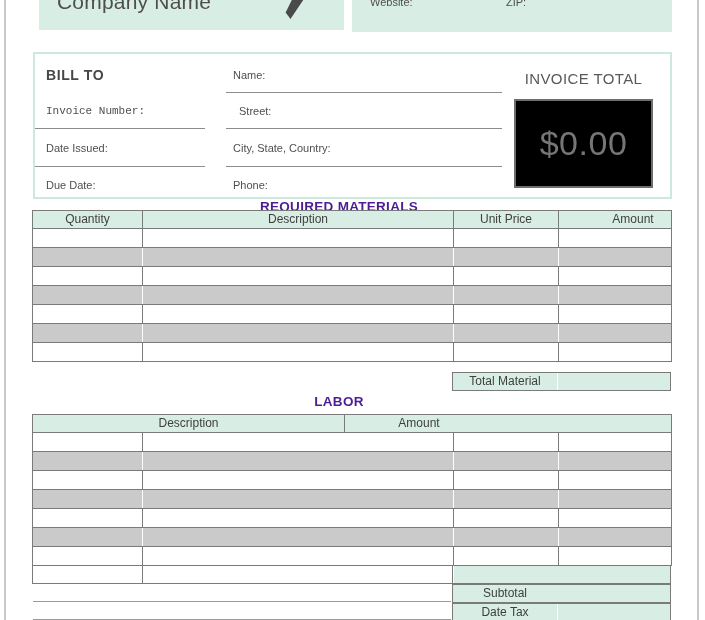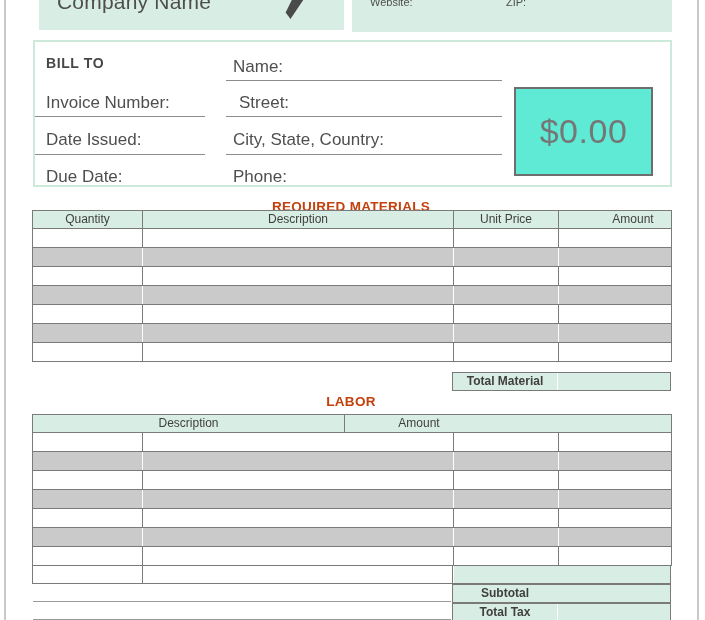--- a/index.html
+++ b/index.html
@@ -36,44 +36,44 @@
     background:#d8ede3;
   }
   .webzip-box .lbl {
     position:absolute; top:16px; font-size:11px; color:#4f4f4f;
   }
   .lbl-website { left:18px; }
   .lbl-zip { left:154px; }
 
   
   .billto-box {
-    position:absolute; left:33px; top:40px; width:639px; height:147px;
+    position:absolute; left:33px; top:52px; width:639px; height:147px;
     border:2px solid #cde9db; background:#ffffff;
   }
   .billto-title { position:absolute; left:11px; top:13px; font-size:14px; font-weight:bold; letter-spacing:0.6px; color:#474747; }
-  .fld { position:absolute; font-size:17px; color:#4f4f4f; }
+  .fld { position:absolute; font-size:11px; color:#4f4f4f; }
   .rule { position:absolute; height:1px; background:#8c8c8c; }
   .rule.leftcol { left:0; width:170px; }
   .rule.midcol  { left:191px; width:276px; }
 
   .invtotal-label {
     position:absolute; left:479px; top:16px; width:139px;
     text-align:center; font-size:15px; letter-spacing:0.4px; color:#595959;
   }
   .invtotal-box {
     position:absolute; left:479px; top:45px; width:139px; height:89px;
-    border:2px solid #6e6e6e; background:#5eead4;
+    border:2px solid #6e6e6e; background:#000000;
     display:flex; align-items:center; justify-content:center;
   }
   .invtotal-value { font-size:34px; color:#767676; letter-spacing:0.5px; }
 
   
   .section-title {
-    position:absolute; left:32px; width:638px; text-align:center;
-    font-size:13.5px; font-weight:bold; color:#c2410c; letter-spacing:0.3px;
+    position:absolute; left:20px; width:638px; text-align:center;
+    font-size:13.5px; font-weight:bold; color:#4c1d95; letter-spacing:0.3px;
   }
   .title-materials { top:199px; }
   .title-labor { top:394px; }
 
   
   .tbl { position:absolute; left:32px; width:640px; border:1px solid #7a7a7a; background:#fff; }
   .tbl-materials { top:210px; }
   .tbl-labor { top:414px; }
   .thead { display:flex; height:17px; background:#d8ede3; }
   .trow  { display:flex; height:19px; border-top:1px solid #7a7a7a; background:#fff; }
@@ -83,21 +83,21 @@
     font-size:12px; color:#3f3f3f; text-align:center; line-height:17px;
   }
   .thead .cell + .cell { border-left:1px solid #7a7a7a; }
   .trow .cell + .cell { border-left:1px solid #7a7a7a; }
   .trow.gray { background:#cacaca; }
   .trow.gray .cell + .cell { border-left:1px solid #ffffff; }
 
   
   .sumrow {
     position:absolute; left:452px; width:219px; height:19px;
-    border:1px solid #7a7a7a; background:#d8ede3; display:flex;font-weight:bold;
+    border:1px solid #7a7a7a; background:#d8ede3; display:flex;
   }
   .sumrow .sum-label {
     width:104px; text-align:center; font-size:12px; color:#3f3f3f; line-height:17px;
   }
   .sumrow .sum-value { width:113px; border-left:1px solid #ffffff; }
   .sum-total-material { top:372px; }
   .sum-total-labor { top:565px; }
   .sum-subtotal { top:584px;align-items:flex-end; }
   .sum-salestax { top:603px; }
 
@@ -125,39 +125,40 @@
   <div class="pencil"></div>
 </div>
 <div class="webzip-box">
   <div class="lbl lbl-website">Website:</div>
   <div class="lbl lbl-zip">ZIP:</div>
 </div>
 
 <div class="billto-box">
   <div class="billto-title">BILL TO</div>
 
-  <div class="fld" style="left:11px; top:51px;">Invoice Number:</div>
+  <div class="fld" style="left:11px; top:51px;font-family:Liberation Mono, monospace;">Invoice Number:</div>
   <div class="rule leftcol" style="top:74px;"></div>
 
   <div class="fld" style="left:11px; top:88px;">Date Issued:</div>
   <div class="rule leftcol" style="top:112px;"></div>
 
   <div class="fld" style="left:11px; top:125px;">Due Date:</div>
 
   <div class="fld" style="left:198px; top:15px;">Name:</div>
   <div class="rule midcol" style="top:38px;"></div>
 
   <div class="fld" style="left:198px; top:51px;margin-left:6px;">Street:</div>
   <div class="rule midcol" style="top:74px;"></div>
 
   <div class="fld" style="left:198px; top:88px;">City, State, Country:</div>
   <div class="rule midcol" style="top:112px;"></div>
 
   <div class="fld" style="left:198px; top:125px;">Phone:</div>
 
+  <div class="invtotal-label">INVOICE TOTAL</div>
   <div class="invtotal-box">
     <span class="invtotal-value">$0.00</span>
   </div>
 </div>
 
 <div class="section-title title-materials">REQUIRED MATERIALS</div>
 
 <div class="tbl tbl-materials" id="materials-table">
   <div class="thead">
     <div class="cell c1">Quantity</div>
@@ -275,15 +276,15 @@
 </div>
 
 <div class="footrule r1"></div>
 <div class="sumrow sum-subtotal">
   <div class="sum-label">Subtotal</div>
   <div class="sum-value"></div>
 </div>
 
 <div class="footrule r2"></div>
 <div class="sumrow sum-salestax">
-  <div class="sum-label">Total Tax</div>
+  <div class="sum-label">Date Tax</div>
   <div class="sum-value"></div>
 </div>
 
 </body></html>

